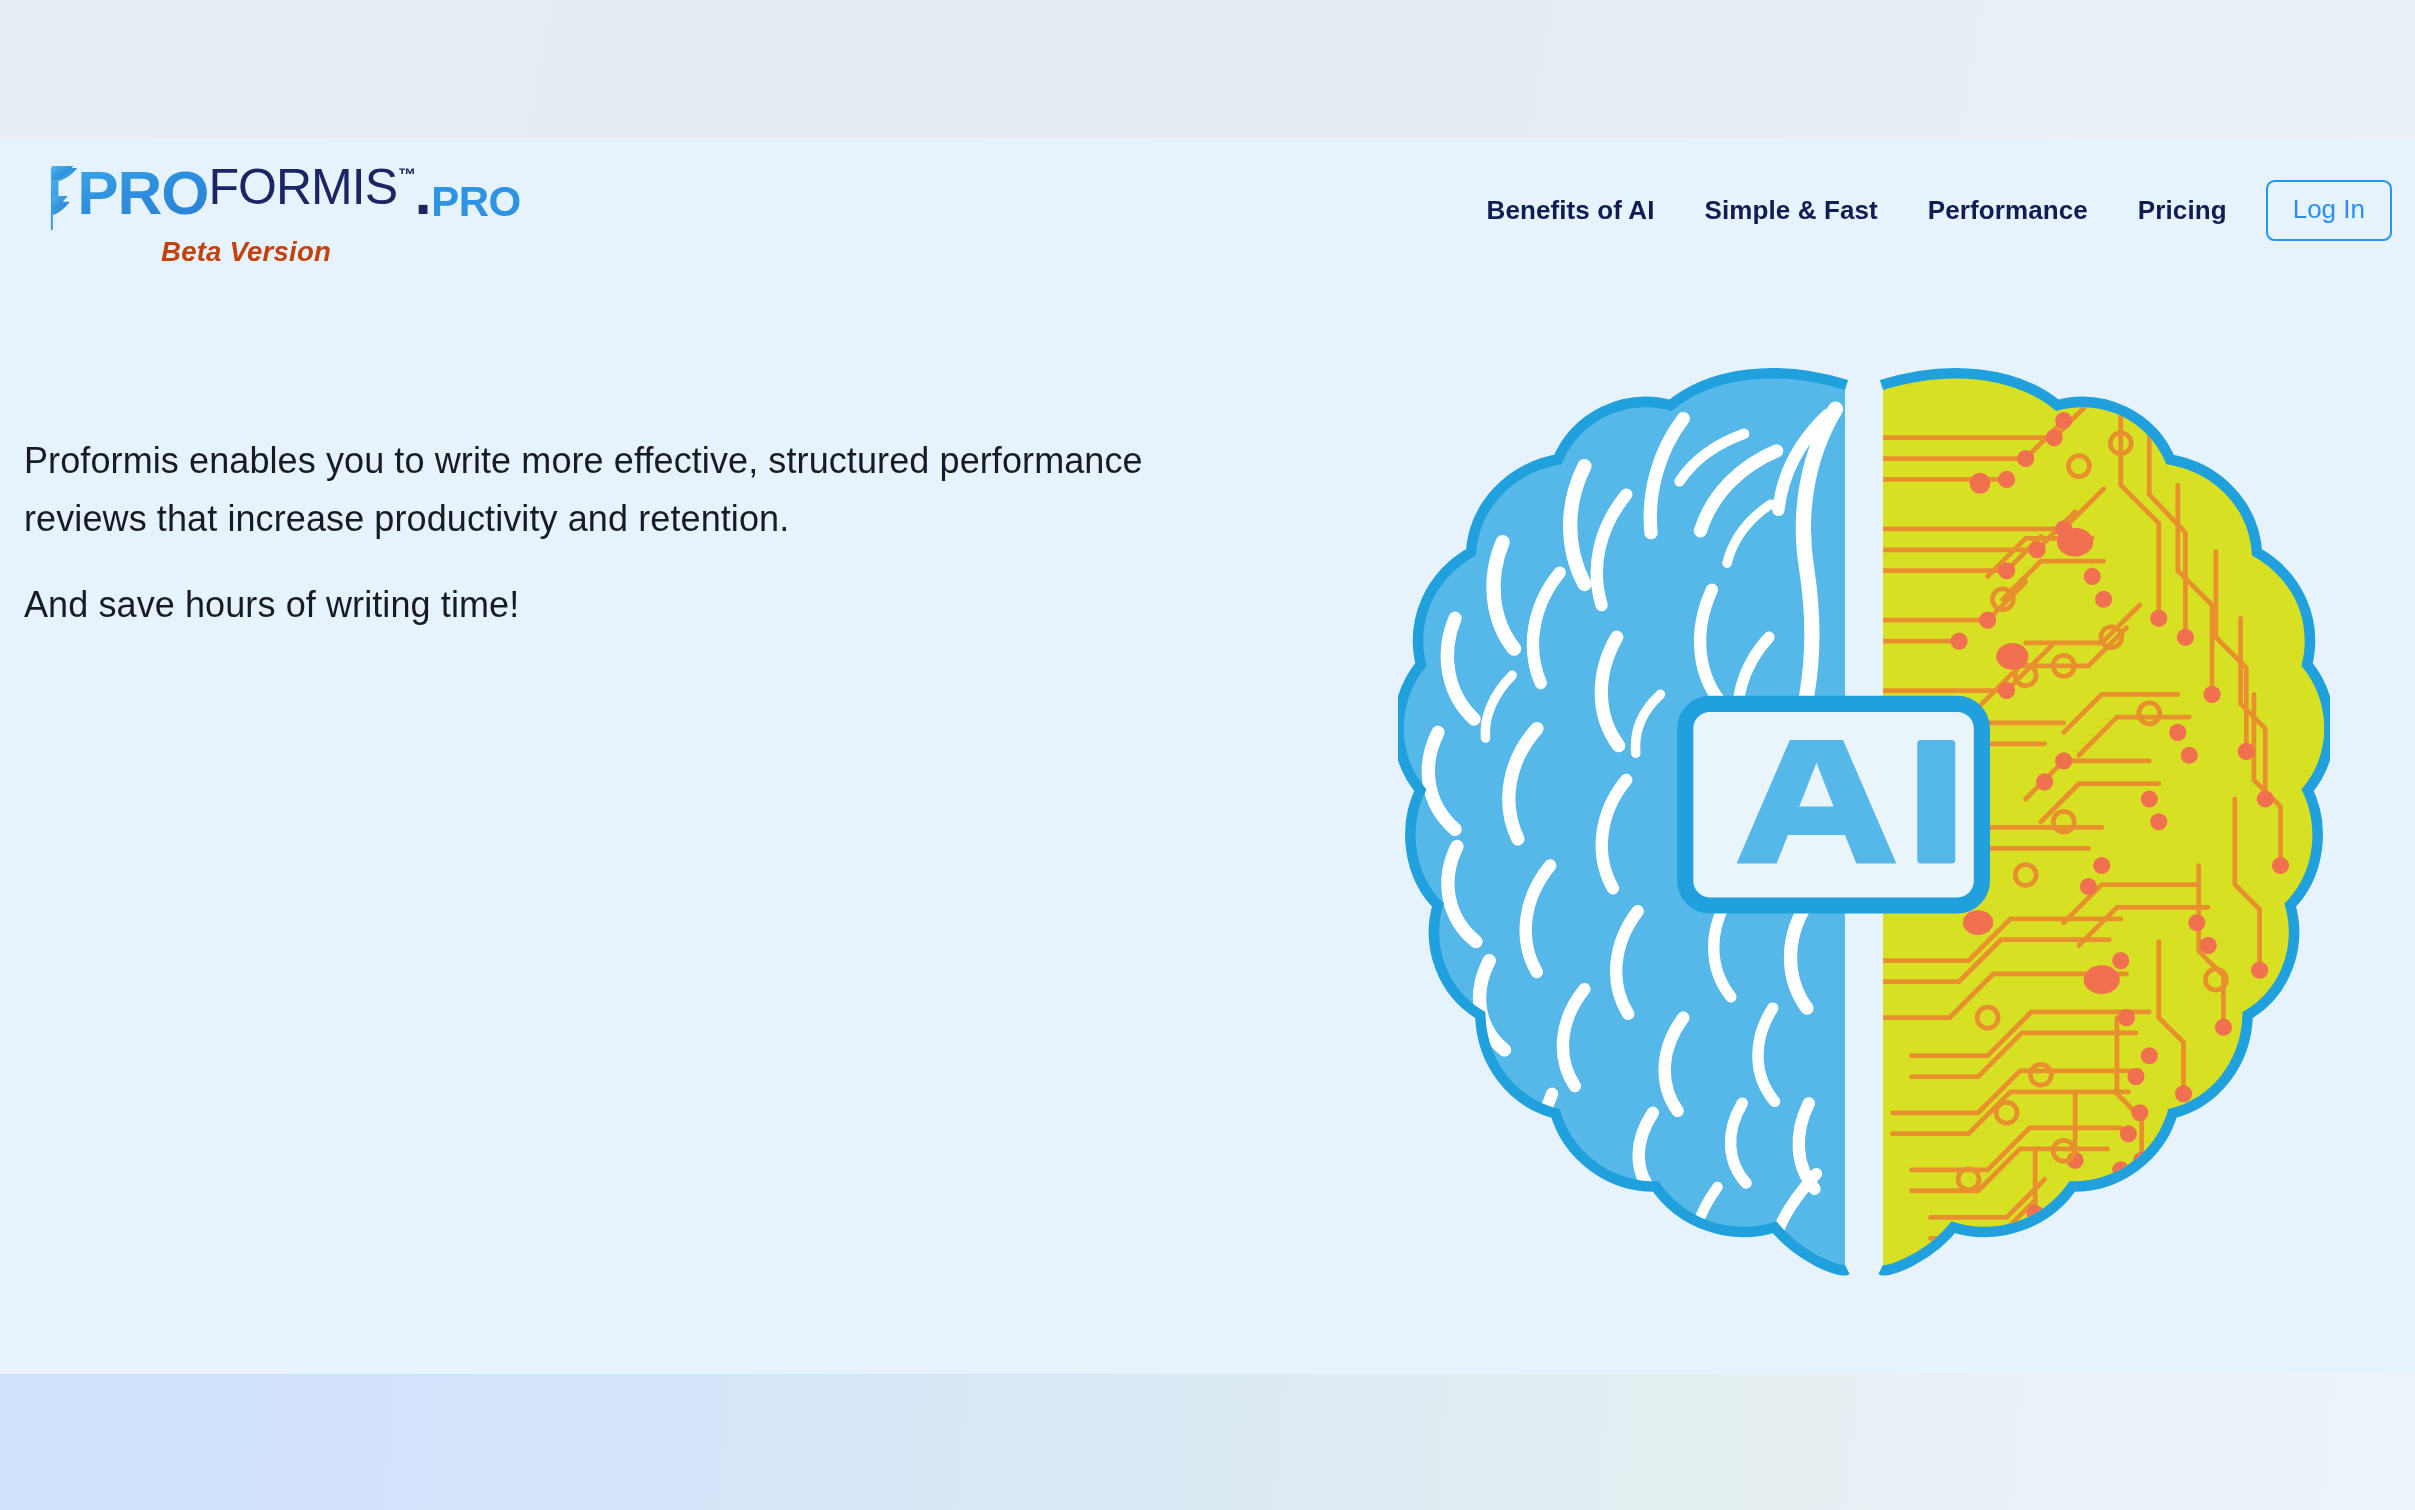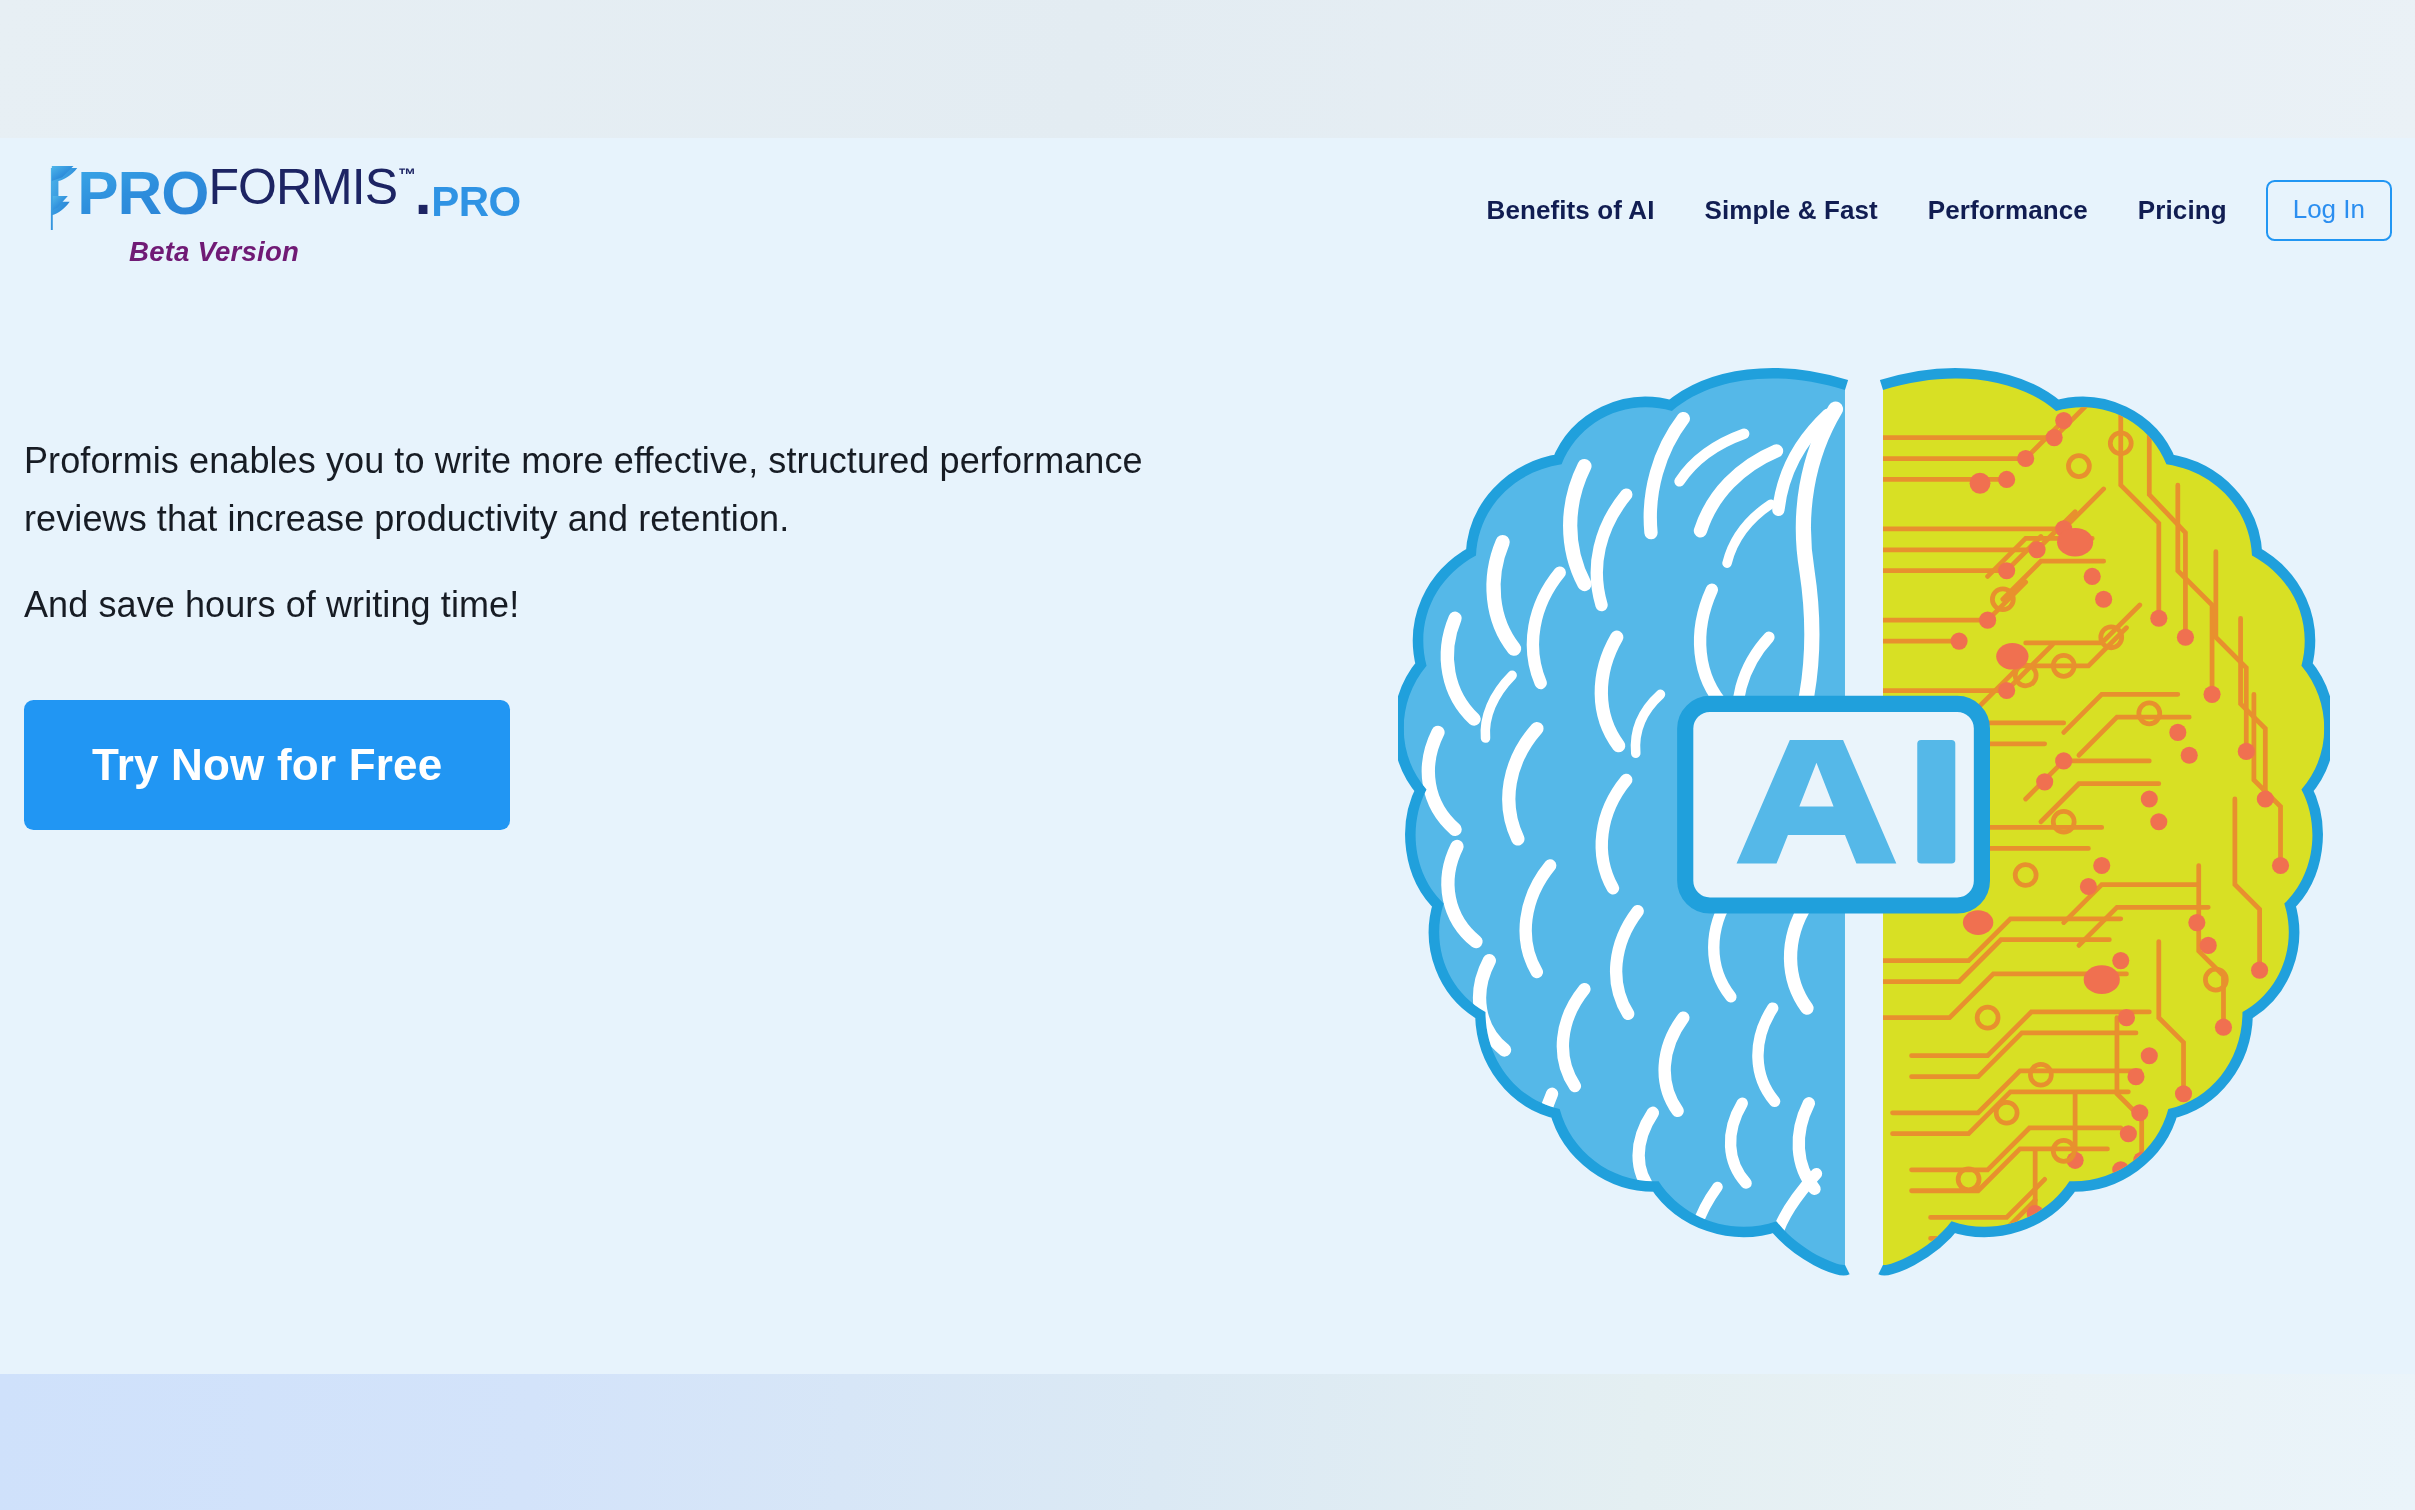--- a/index.html
+++ b/index.html
@@ -60,23 +60,23 @@
   .logo .tm {
     font-size:18px; font-weight:bold; color:#1d2463;
     position:relative; top:3.8px; left:1px;
   }
   .logo .dot { font-size:62px; font-weight:bold; color:#1d2463; }
   .logo .pro2 {
     font-size:42px; font-weight:bold; color:#2f93e4;
     position:relative; top:19px; letter-spacing:-0.5px;
   }
   .beta {
-    margin-top:5.7px; margin-left:80px;
+    margin-top:5.7px; margin-left:112px;
     font-size:27.6px; font-style:italic; font-weight:bold;
-    color:#701a75; letter-spacing:0.2px;
+    color:#c2410c; letter-spacing:0.2px;
   }
 
   nav {
     position:absolute; right:24px; top:42px;
     display:flex; align-items:center; gap:14px;
   }
   nav .nav-link {
     font-size:26px; font-weight:bold; color:#111d52;
     text-decoration:none; white-space:nowrap;
     padding:0 18px; letter-spacing:0.1px; cursor:pointer;
@@ -170,21 +170,20 @@
       <a class="nav-link" href="#">Performance</a>
       <a class="nav-link" href="#">Pricing</a>
       <button class="login-btn">Log In</button>
     </nav>
 
   </header>
 
   <div class="hero-left">
     <p class="lede">Proformis enables you to write more effective, structured performance reviews that increase productivity and retention.</p>
     <p class="lede2">And save hours of writing time!</p>
-    <button class="cta">Try Now for Free</button>
   </div>
 
   <div class="brain-wrap">
     <svg viewBox="0 0 980 1040" aria-hidden="true">
       <defs>
 
         <clipPath id="clipLeft">
           <path d="M470 40
                    C400 18 330 26 288 62
                    C240 48 190 72 172 118

